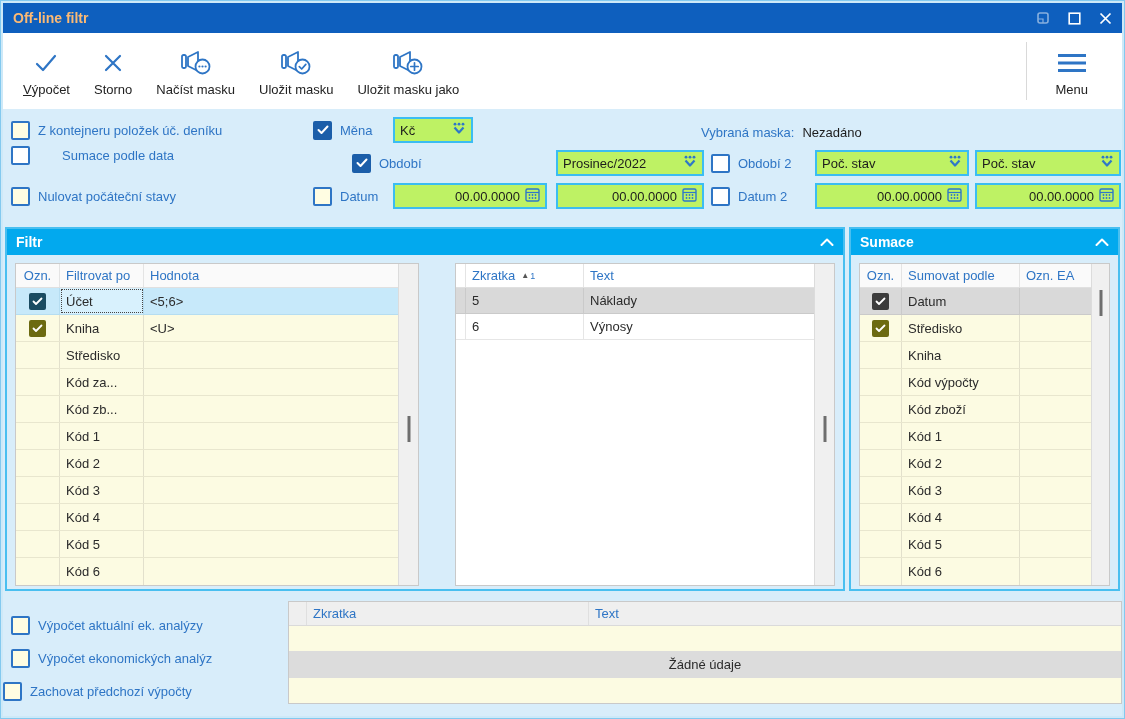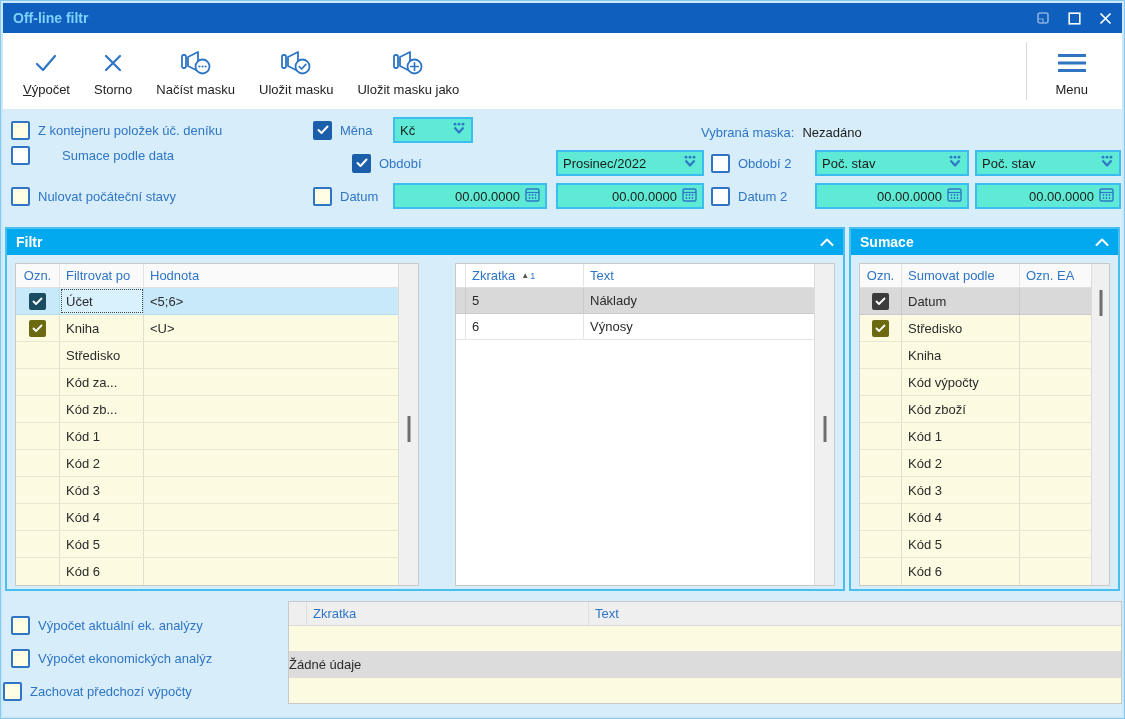--- a/index.html
+++ b/index.html
@@ -2,21 +2,21 @@
 <html><head>
 <meta charset="utf-8">
 <style>
   * { box-sizing: border-box; }
   body { margin:0; font-family:"Liberation Sans", sans-serif; background:#9fb3c1; }
   .dialog { position:relative; width:1125px; height:719px; background:#CDE9F8;
             border:1px solid #83C9EF; padding:2px; }
 
   
   .titlebar { height:30px; background:#0E5FBE; display:flex; align-items:center; padding:0 10px; }
-  .title { color:#7dd3fc; font-size:14px; font-weight:bold; }
+  .title { color:#fdba74; font-size:14px; font-weight:bold; }
   .wincontrols { margin-left:auto; display:flex; align-items:center; gap:18px; }
   .winicon { display:flex; align-items:center; }
 
   
   .toolbar { height:76px; background:#fff; display:flex; align-items:center; padding:0 8px; }
   .tbtn { display:flex; flex-direction:column; align-items:center; justify-content:center;
           padding:4px 12px; cursor:default; }
   .tbtn .ic { height:34px; display:flex; align-items:center; justify-content:center; }
   .tbtn .lbl { font-size:13px; color:#222; margin-top:2px; }
   .lbl-accel { display:block; }
@@ -27,21 +27,21 @@
   .options { position:relative; height:108px; background:#D8EDFA; }
   .optitem { position:absolute; height:26px; display:flex; align-items:center; gap:8px; }
   .blab { color:#2E75C5; font-size:13px; white-space:nowrap; }
   .dlab { color:#1c1c1c; font-size:13px; }
 
   .cb { width:19px; height:19px; border:2px solid #2E75C5; background:#FFFDE2; border-radius:2px;
         flex:0 0 auto; display:flex; align-items:center; justify-content:center; }
   .cb.white { background:#fff; }
   .cb.checked { background:#1B5EA9; border-color:#1B5EA9; }
 
-  .field { position:absolute; height:26px; background:#5eead4; border:2px solid #3BBDF2;
+  .field { position:absolute; height:26px; background:#bef264; border:2px solid #3BBDF2;
            display:flex; align-items:center; padding:0 5px; font-size:13px; color:#1c1c1c; }
   .field .grow { flex:1; }
   .field.right { justify-content:flex-end; gap:5px; }
 
   
   .main { position:relative; height:382px; background:#D8EDFA; }
   .panel { position:absolute; border:2px solid #49BFF0; background:#D8EDFA; }
   .panel-h { height:26px; background:#02A9EE; color:#fff; font-weight:bold; font-size:14px;
              display:flex; align-items:center; padding:0 9px; }
   .panel-h .chev { margin-left:auto; display:flex; align-items:center; }
@@ -79,21 +79,21 @@
   .sortnum { font-size:9px; color:#2E75C5; vertical-align:sub; margin-left:1px; }
 
   
   .bottom { position:relative; height:117px; background:#D8EDFA; }
   .btbl { position:absolute; left:285px; top:2px; width:834px; border:1px solid #C9C9C9; background:#fff;
           font-size:13px; }
   .btbl .hrow { display:flex; height:24px; background:#EFEFEF; color:#2E75C5; align-items:center;
                 border-bottom:1px solid #DADADA; }
   .btbl .hrow .c { border-right:1px solid #DFDFDF; height:100%; display:flex; align-items:center; }
   .band { height:25px; background:#FCFBE2; }
-  .band.gray { height:27px; background:#DCDCDC; display:flex; align-items:center; 
+  .band.gray { height:27px; background:#DCDCDC; display:flex; align-items:center; justify-content:center;
                color:#2b2b2b; }
 </style>
 </head>
 <body>
 
 <div class="dialog">
 
   <div class="titlebar">
     <span class="title">Off-line filtr</span>
     <div class="wincontrols">

